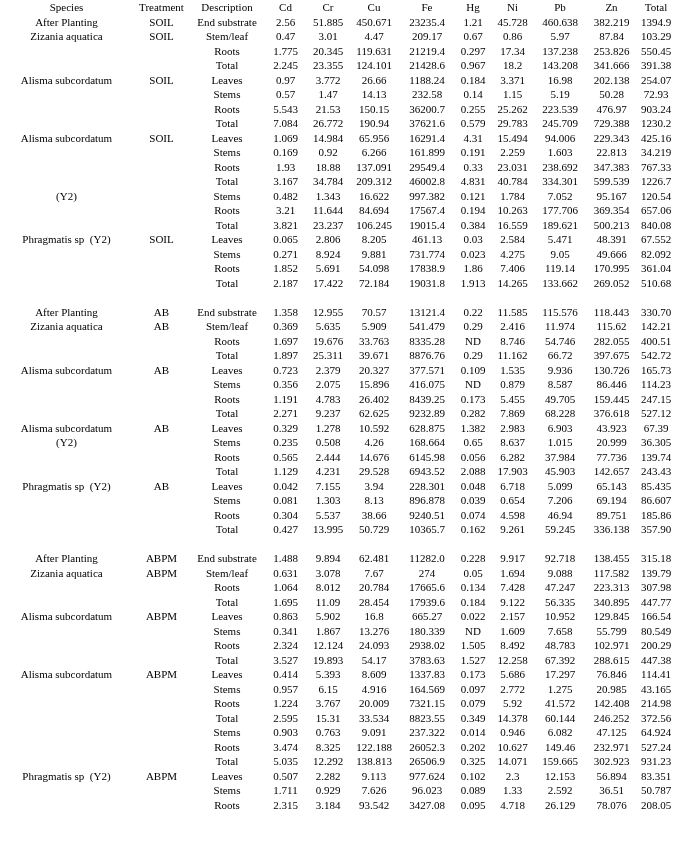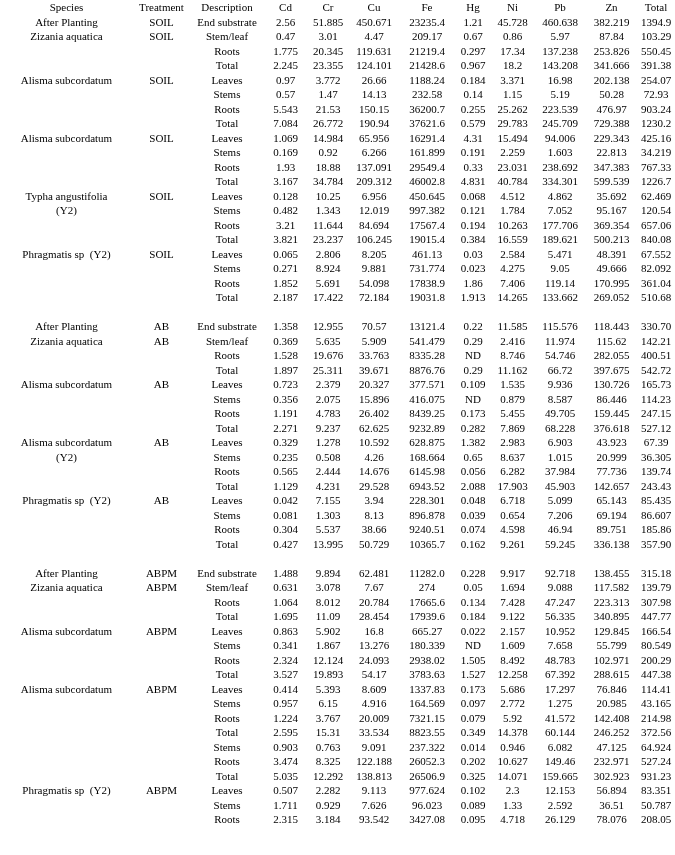--- a/index.html
+++ b/index.html
@@ -232,40 +232,26 @@
         <td>34.784</td>
         <td>209.312</td>
         <td>46002.8</td>
         <td>4.831</td>
         <td>40.784</td>
         <td>334.301</td>
         <td>599.539</td>
         <td>1226.7</td>
       </tr>
       <tr>
-        <td>Typha angustifolia</td>
-        <td>SOIL</td>
-        <td>Leaves</td>
-        <td>0.128</td>
-        <td>10.25</td>
-        <td>6.956</td>
-        <td>450.645</td>
-        <td>0.068</td>
-        <td>4.512</td>
-        <td>4.862</td>
-        <td>35.692</td>
-        <td>62.469</td>
-      </tr>
-      <tr>
         <td>(Y2)</td>
         <td></td>
         <td>Stems</td>
         <td>0.482</td>
         <td>1.343</td>
-        <td>12.019</td>
+        <td>16.622</td>
         <td>997.382</td>
         <td>0.121</td>
         <td>1.784</td>
         <td>7.052</td>
         <td>95.167</td>
         <td>120.54</td>
       </tr>
       <tr>
         <td></td>
         <td></td>
@@ -378,21 +364,21 @@
         <td>0.29</td>
         <td>2.416</td>
         <td>11.974</td>
         <td>115.62</td>
         <td>142.21</td>
       </tr>
       <tr>
         <td></td>
         <td></td>
         <td>Roots</td>
-        <td>1.528</td>
+        <td>1.697</td>
         <td>19.676</td>
         <td>33.763</td>
         <td>8335.28</td>
         <td>ND</td>
         <td>8.746</td>
         <td>54.746</td>
         <td>282.055</td>
         <td>400.51</td>
       </tr>
       <tr>

